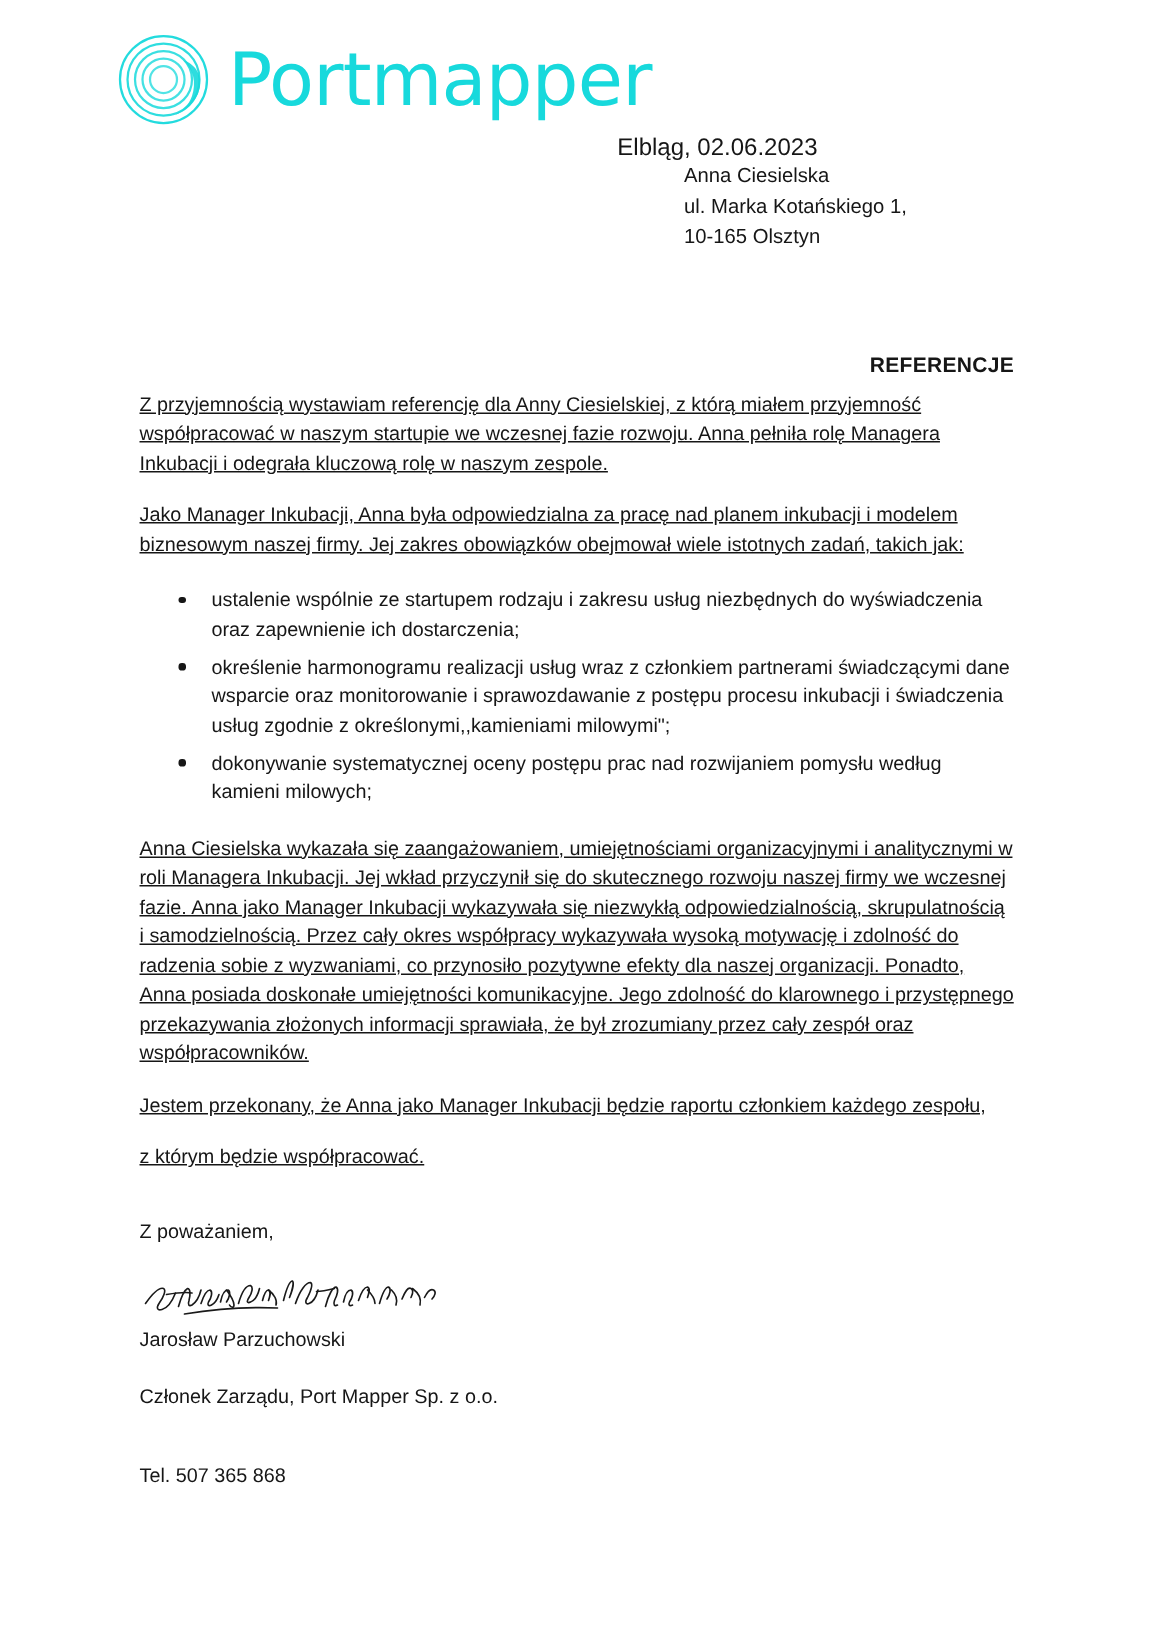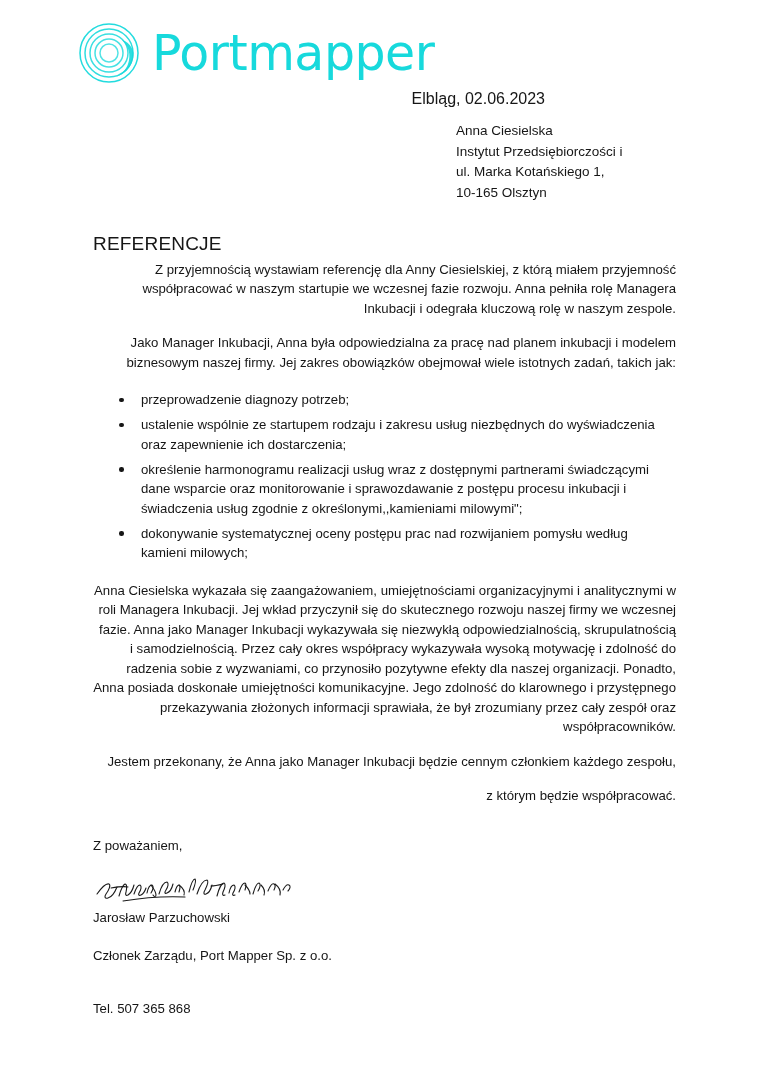--- a/index.html
+++ b/index.html
@@ -51,46 +51,48 @@
     right: 62px;
     top: 90px;
     font-size: 16px;
     color: #161616;
   }
 
   
   .addressee {
     position: absolute;
     left: 456px;
-    top: 121px;
+    top: 107px;
     font-size: 13.5px;
     line-height: 20.5px;
     color: #161616;
   }
   .addressee div { white-space: nowrap; }
 
   
   .body-wrap {
     position: absolute;
     left: 93px;
     top: 234px;
     width: 583px;
     font-size: 13.2px;
     line-height: 19.5px;
     color: #161616;
   }
   .doc-title {
-    font-weight: normal;
-    font-size: 19px;
+    font-weight: bold;
+    font-size: 14px;
     margin: 0 0 6px 0;
     letter-spacing: 0.2px;
+    text-align: right;
   }
   p.para {
     margin: 0 0 15px 0;
-    text-align: right;
+    text-align: left;
+    text-decoration: underline;
   }
   p.tight { margin-bottom: 4px; }
 
   ul.duties {
     list-style: none;
     margin: 18px 0 18px 0;
     padding: 0 0 0 26px;
   }
   ul.duties li {
     position: relative;
@@ -145,43 +147,41 @@
         </g>
       </svg>
     </span>
     <span class="logo-word">Portmapper</span>
   </div>
 
   <div class="place-date">Elbląg, 02.06.2023</div>
 
   <div class="addressee">
     <div>Anna Ciesielska</div>
-    <div>Instytut Przedsiębiorczości i</div>
     <div>ul. Marka Kotańskiego 1,</div>
     <div>10-165 Olsztyn</div>
   </div>
 
   <div class="body-wrap">
 
     <div class="doc-title">REFERENCJE</div>
 
     <p class="para">Z przyjemnością wystawiam referencję dla Anny Ciesielskiej, z którą miałem przyjemność współpracować w naszym startupie we wczesnej fazie rozwoju. Anna pełniła rolę Managera Inkubacji i odegrała kluczową rolę w naszym zespole.</p>
 
     <p class="para tight">Jako Manager Inkubacji, Anna była odpowiedzialna za pracę nad planem inkubacji i modelem biznesowym naszej firmy. Jej zakres obowiązków obejmował wiele istotnych zadań, takich jak:</p>
 
     <ul class="duties">
-      <li>przeprowadzenie diagnozy potrzeb;</li>
       <li>ustalenie wspólnie ze startupem rodzaju i zakresu usług niezbędnych do wyświadczenia oraz zapewnienie ich dostarczenia;</li>
-      <li>określenie harmonogramu realizacji usług wraz z dostępnymi partnerami świadczącymi dane wsparcie oraz monitorowanie i sprawozdawanie z postępu procesu inkubacji i świadczenia usług zgodnie z określonymi,,kamieniami milowymi";</li>
+      <li>określenie harmonogramu realizacji usług wraz z członkiem partnerami świadczącymi dane wsparcie oraz monitorowanie i sprawozdawanie z postępu procesu inkubacji i świadczenia usług zgodnie z określonymi,,kamieniami milowymi";</li>
       <li>dokonywanie systematycznej oceny postępu prac nad rozwijaniem pomysłu według kamieni milowych;</li>
     </ul>
 
     <p class="para">Anna Ciesielska wykazała się zaangażowaniem, umiejętnościami organizacyjnymi i analitycznymi w roli Managera Inkubacji. Jej wkład przyczynił się do skutecznego rozwoju naszej firmy we wczesnej fazie. Anna jako Manager Inkubacji wykazywała się niezwykłą odpowiedzialnością, skrupulatnością i samodzielnością. Przez cały okres współpracy wykazywała wysoką motywację i zdolność do radzenia sobie z wyzwaniami, co przynosiło pozytywne efekty dla naszej organizacji. Ponadto, Anna posiada doskonałe umiejętności komunikacyjne. Jego zdolność do klarownego i przystępnego przekazywania złożonych informacji sprawiała, że był zrozumiany przez cały zespół oraz współpracowników.</p>
 
-    <p class="para">Jestem przekonany, że Anna jako Manager Inkubacji będzie cennym członkiem każdego zespołu,</p>
+    <p class="para">Jestem przekonany, że Anna jako Manager Inkubacji będzie raportu członkiem każdego zespołu,</p>
 
     <p class="para">z którym będzie współpracować.</p>
 
     <div class="closing">
       <p class="sig-line">Z poważaniem,</p>
 
       <div class="sig-svg-wrap">
         <svg viewBox="0 0 210 34" width="210" height="34" aria-hidden="true">
           <g fill="none" stroke="#1a1a1a" stroke-width="1.1" stroke-linecap="round">
             <path d="M4 22c5-7 9-11 12-10 2 1 0 6-3 10-2 3-1 5 2 4 4-1 7-6 9-11"></path>

